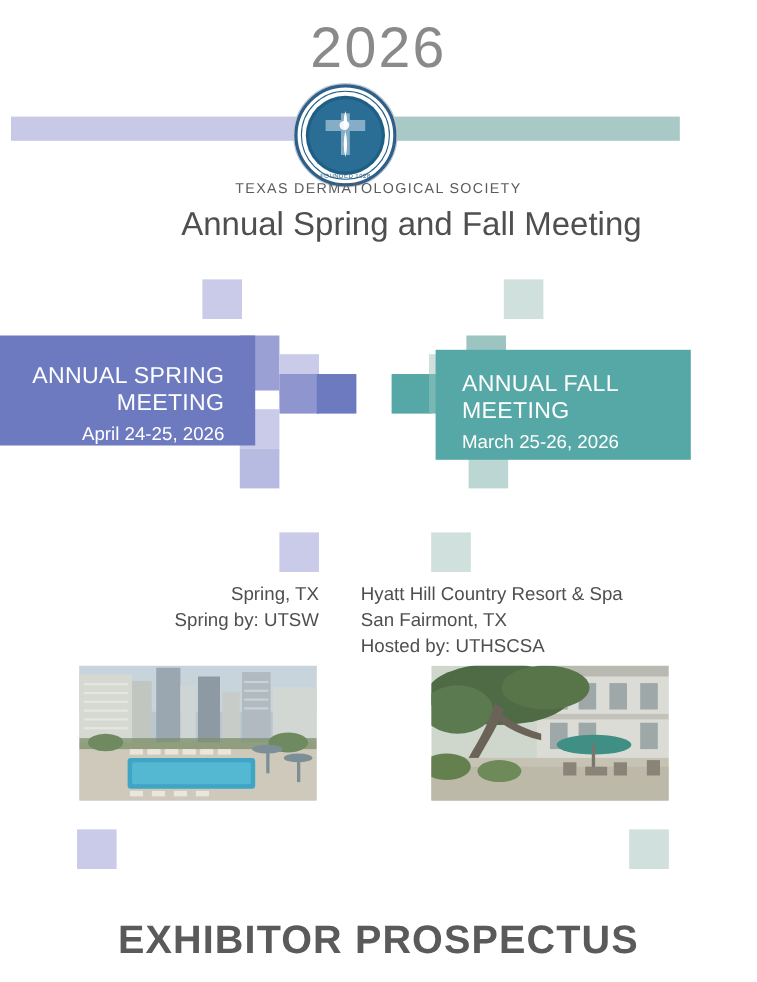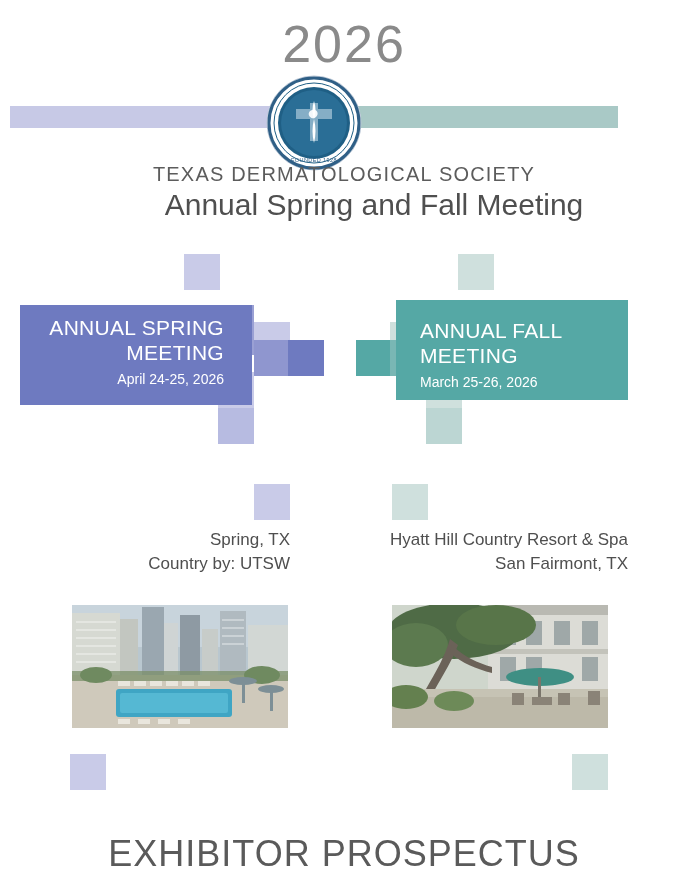--- a/index.html
+++ b/index.html
@@ -63,21 +63,21 @@
     height: 96px;
   }
 
   
   .society-name {
     position: absolute;
     top: 163px;
     left: 0;
     width: 688px;
     text-align: center;
-    font-size: 20px;
+    font-size: 13px;
     letter-spacing: 1.2px;
     color: #5c5c5c;
   }
   .meeting-title {
     position: absolute;
     top: 188px;
     left: 0;
     width: 688px;
     text-align: center;
     font-size: 30px;
@@ -97,39 +97,38 @@
     height: 100px;
     color: #ffffff;
     box-sizing: border-box;
   }
   .banner-spring {
     left: 0;
     top: 305px;
     width: 232px;
     background: #6e7ac0;
     text-align: right;
-    padding: 10px 28px 0 0;
-    margin-left: 20px;
+    padding: 24px 28px 0 0;
   }
   .banner-fall {
     right: 0;
-    top: 300px;
+    top: 318px;
     width: 232px;
     background: #55a8a5;
     text-align: left;
     padding: 18px 0 0 24px;
   }
   .banner-name {
     font-size: 21px;
     line-height: 25px;
     font-weight: 400;
     letter-spacing: 0.3px;
   }
   .banner-dates {
-    font-size: 14px;
+    font-size: 17px;
     margin-top: 6px;
     font-weight: 300;
   }
 
   
   .venue {
     position: absolute;
     top: 528px;
     font-size: 17px;
     line-height: 24px;
@@ -137,21 +136,21 @@
     font-weight: 300;
   }
   .venue-left {
     left: 0;
     width: 290px;
     text-align: right;
   }
   .venue-right {
     right: 0;
     width: 300px;
-    text-align: right;
+    text-align: left;
   }
 
   
   .photo {
     position: absolute;
     top: 605px;
     width: 216px;
     height: 123px;
     overflow: hidden;
     border: 0;
@@ -161,21 +160,21 @@
   .photo svg { display: block; }
 
   
   .footer-title {
     position: absolute;
     bottom: 18px;
     left: 0;
     width: 688px;
     text-align: center;
     font-size: 36px;
-    font-weight: 400;
+    font-weight: 700;
     letter-spacing: 1px;
     color: #5a5a5a;
   }
 </style>
 </head>
 <body>
 
 <div class="page">
 
   <div class="year">2026</div>
@@ -225,26 +224,27 @@
     <div class="banner-dates">April 24-25, 2026</div>
   </div>
 
   <div class="banner banner-fall">
     <div class="banner-name">ANNUAL FALL MEETING</div>
     <div class="banner-dates">March 25-26, 2026</div>
   </div>
 
   <div class="venue venue-left">
     <div>Spring, TX</div>
-    <div>Country by: UTSW</div>
+    <div>Spring by: UTSW</div>
   </div>
 
   <div class="venue venue-right">
     <div>Hyatt Hill Country Resort &amp; Spa</div>
     <div>San Fairmont, TX</div>
+    <div>Hosted by: UTHSCSA</div>
   </div>
 
   <div class="photo photo-left">
     <svg viewBox="0 0 216 123" width="216" height="123">
       <rect width="216" height="123" fill="#b9c7cf"></rect>
 
       <rect width="216" height="42" fill="#c8d4dc"></rect>
 
       <rect x="0" y="8" width="48" height="62" fill="#d6d9d2"></rect>
       <rect x="48" y="14" width="18" height="56" fill="#c2c6c0"></rect>

